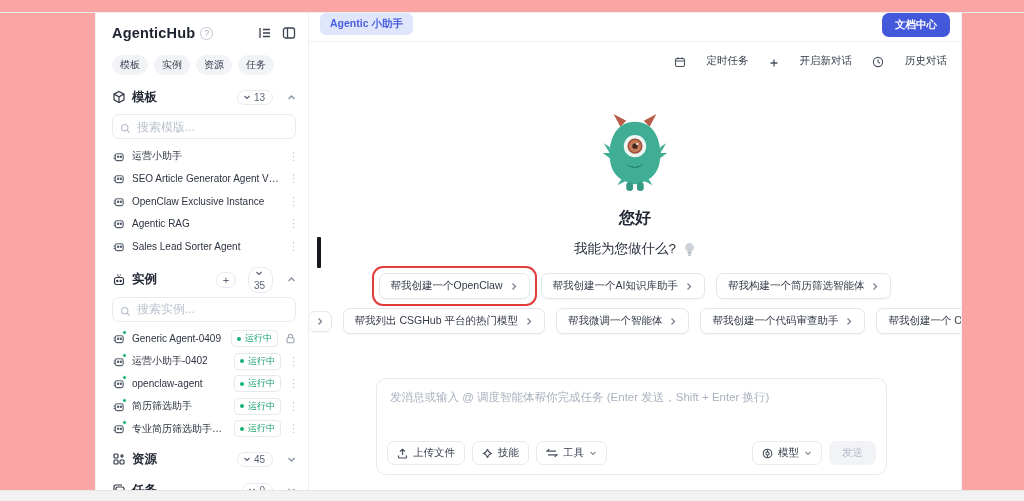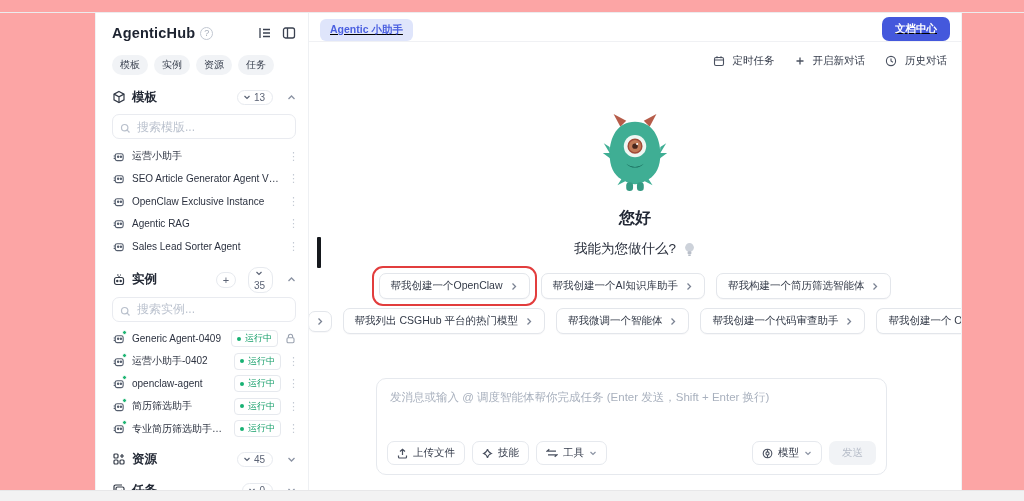--- a/index.html
+++ b/index.html
@@ -34,25 +34,25 @@
   .agent-ic { position:relative; color:#555e6e; display:flex; flex:none; }
   .agent-ic .gdot { position:absolute; right:-2px; top:-2px; width:5px; height:5px; border-radius:50%; background:#1db573; border:1px solid #fff; }
   .sb-item .nm { font-size:10px; color:#2c3240; white-space:nowrap; overflow:hidden; text-overflow:ellipsis; flex:1; }
   .dots { color:#c3c9d3; font-size:11px; flex:none; width:8px; text-align:center; cursor:pointer; }
   .lock-ic { color:#9aa2b0; flex:none; display:flex; }
   .status { flex:none; display:inline-flex; align-items:center; gap:4px; border:1px solid #e6e9ee; border-radius:4px; padding:1px 5px; font-size:9px; color:#149e69; background:#fff; }
   .status .sdot { width:4px; height:4px; border-radius:50%; background:#17b173; }
 
   
   .main { flex:1; position:relative; background:#fff; overflow:hidden; }
-  .topbar { height:29px; border-bottom:1px solid #f0f1f4; display:flex; align-items:flex-end; padding:0 11px;text-decoration:underline; }
+  .topbar { height:29px; border-bottom:1px solid #f0f1f4; display:flex; align-items:flex-start; padding:0 11px; }
   .chat-tab { background:#dfe5fb; color:#4a5fe0; font-size:10.5px; font-weight:bold; padding:4px 10px; border-radius:6px; cursor:pointer; }
   .doc-btn { margin-left:auto; background:#4458dc; color:#fff; font-size:10.5px; font-weight:bold; border:none; padding:5px 13px; border-radius:7px; cursor:pointer; font-family:inherit; }
   .actions { display:flex; justify-content:flex-end; align-items:center; gap:20px; padding:12px 14px 0; }
-  .act { display:inline-flex; align-items:center; gap:8px; font-size:10.5px; color:#363d4c; cursor:pointer; }
+  .act { display:inline-flex; align-items:flex-end; gap:21px; font-size:10.5px; color:#363d4c; cursor:pointer; }
   .act svg { display:block; color:#4a5160; }
   .hero { text-align:center; margin-top:42px; }
   .greet { font-size:16px; font-weight:bold; color:#222835; margin-top:12px; }
   .sub { font-size:13.5px; color:#2b313e; margin-top:11px; display:flex; justify-content:center; align-items:center; gap:7px; }
   .chips { margin-top:15px; display:flex; flex-direction:column; align-items:center; gap:9px; }
   .chiprow { display:flex; align-items:center; gap:11px; white-space:nowrap; }
   .chip { display:inline-flex; align-items:center; gap:7px; border:1px solid #e3e6eb; background:#fff; border-radius:7px; padding:5px 11px; font-size:10.5px; color:#333a48; cursor:pointer; box-shadow:0 1px 1px rgba(25,35,60,.03); }
   .chip .cv { color:#7a8292; display:flex; }
   .chip.clip { max-width:86px; overflow:hidden; border-right:none; border-top-right-radius:0; border-bottom-right-radius:0; }
   .chip.onlychev { padding:5px 7px; }

